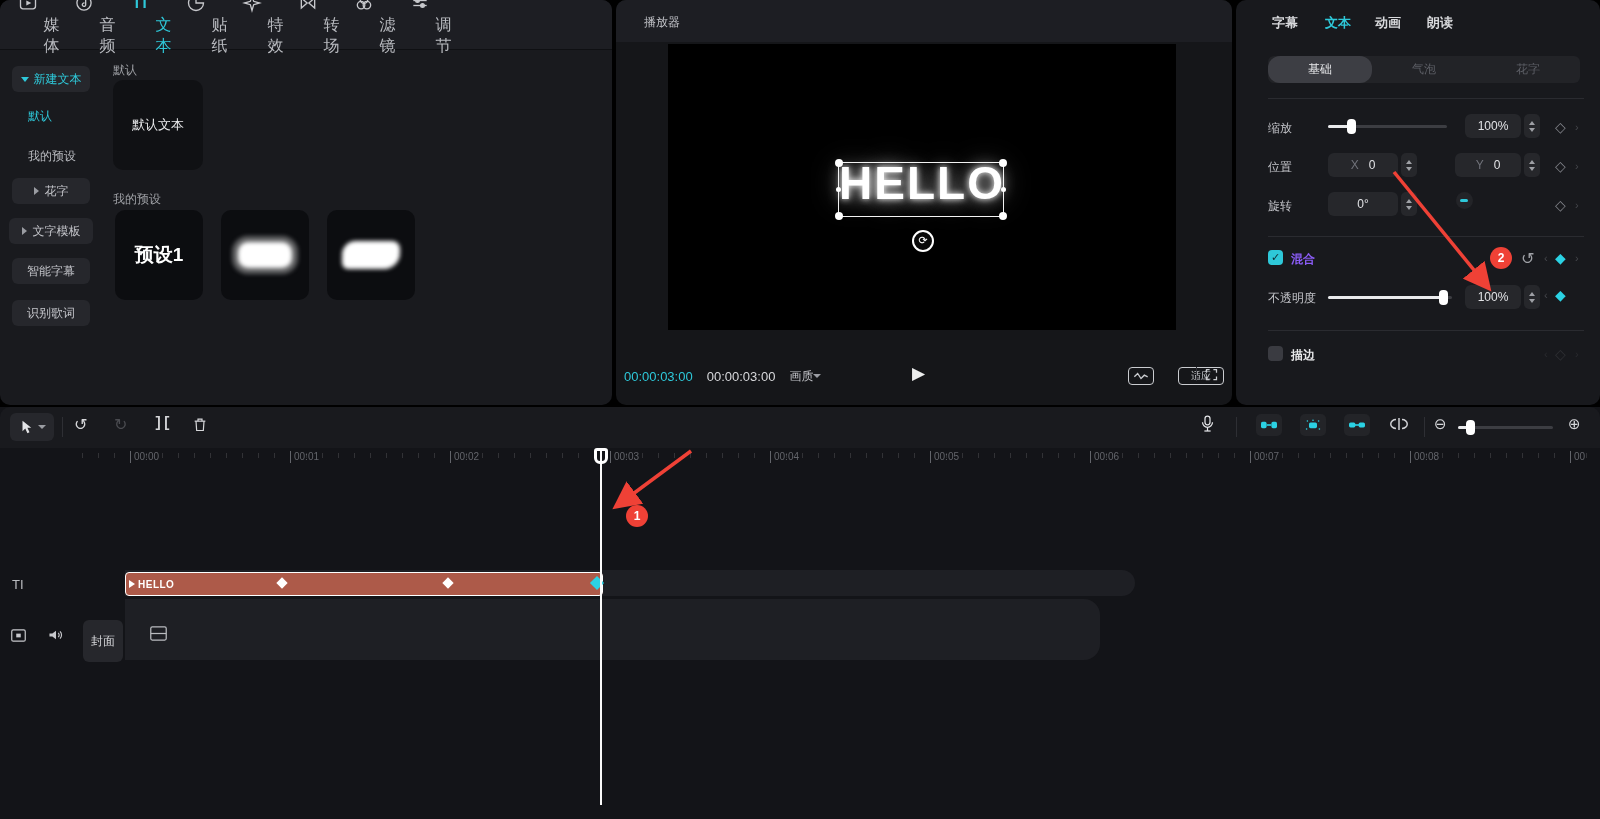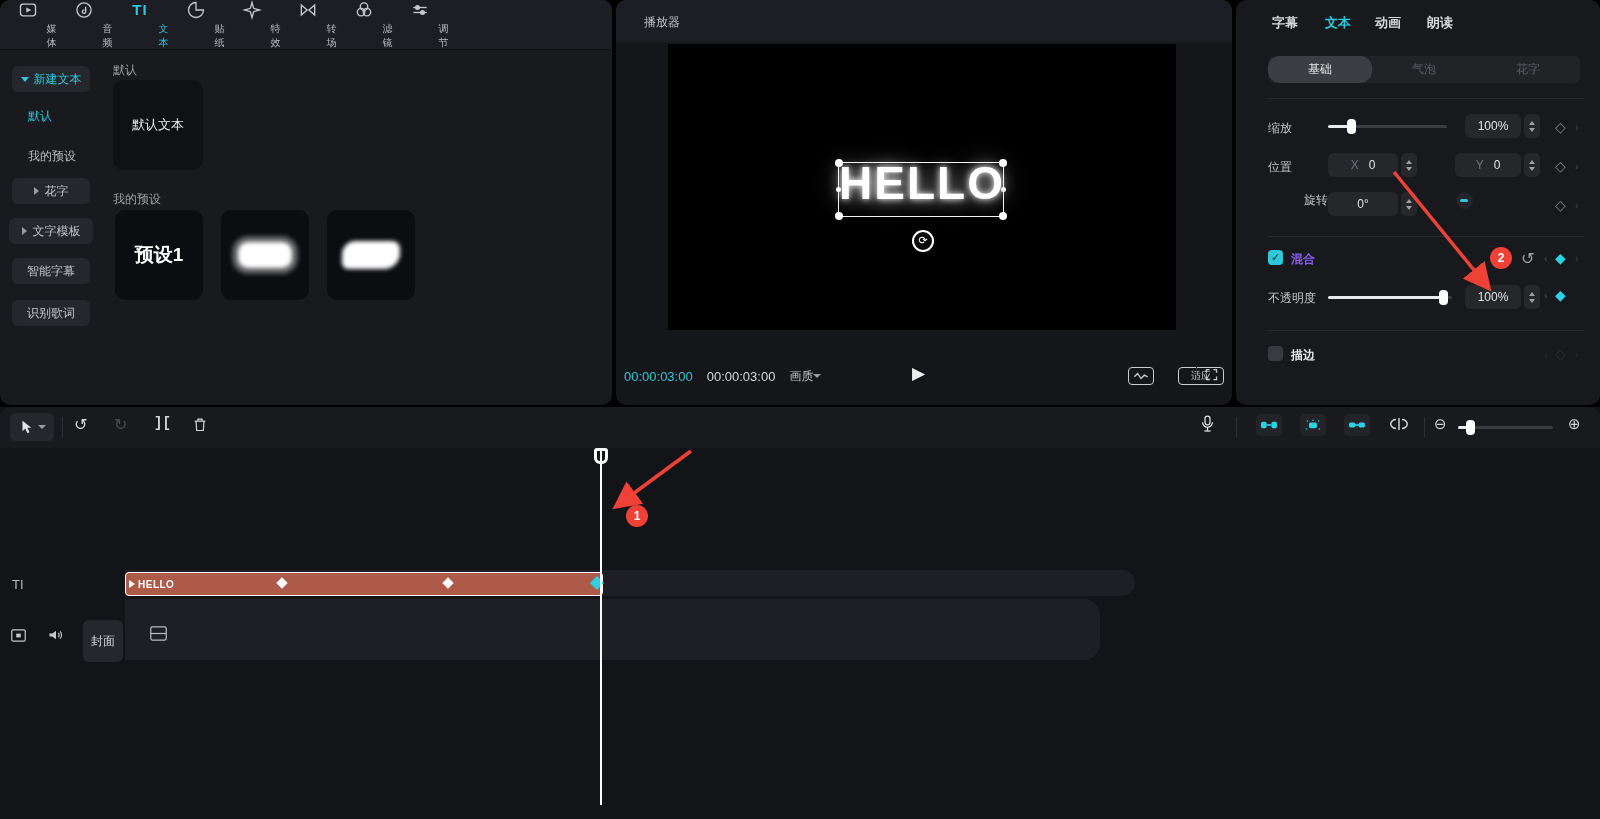--- a/index.html
+++ b/index.html
@@ -7,21 +7,21 @@
        font-family:"Liberation Sans","DejaVu Sans",sans-serif;color:#d7d8db;
        -webkit-font-smoothing:antialiased;}
   .panel{position:absolute;background:#1a1b1f;border-radius:10px;}
   
   #left-panel{left:0;top:0;width:612px;height:405px;background:#191a1e;}
   #top-toolbar{position:absolute;left:0;top:0;width:612px;height:49px;background:#1d1e23;
     border-bottom:1px solid rgba(0,0,0,.45);display:flex;align-items:center;border-radius:10px 10px 0 0;}
   .tb-item{width:56px;display:flex;flex-direction:column;align-items:center;gap:2px;cursor:pointer;}
   .tb-icon{height:20px;display:flex;align-items:center;justify-content:center;color:#c7c8cc;}
   .tb-icon svg{stroke:#c7c8cc;fill:none;stroke-width:1.6;}
-  .tb-label{font-size:10px;color:#b9bbc0;margin-left:47px;}
+  .tb-label{font-size:16px;color:#b9bbc0;margin-left:47px;}
   .tb-item.active .tb-label{color:var(--accent,#2ec8d9);}
   .tb-ti{font-size:15px;font-weight:bold;letter-spacing:1px;color:#c7c8cc;}
   .tb-item.active .tb-ti{color:var(--accent,#2ec8d9);}
   
   #sidebar{position:absolute;left:0;top:50px;width:100px;height:355px;}
   .sb-pill{position:absolute;left:12px;width:78px;height:26px;background:#26272c;border-radius:6px;
     display:flex;align-items:center;justify-content:center;font-size:12px;color:#c3c4c9;cursor:pointer;}
   .sb-text{position:absolute;left:28px;font-size:12px;color:#b9bbc0;cursor:pointer;}
   .caret-down{width:0;height:0;border-left:4px solid transparent;border-right:4px solid transparent;
     border-top:5px solid var(--accent,#2ec8d9);margin-right:5px;}
@@ -324,21 +324,21 @@
       <span class="xy-pre">Y</span>
       <span>0</span>
     </div>
     <div class="stepper" style="left:288px;top:153px;">
         <span class="st-up"></span>
         <span class="st-dn"></span>
       </div>
     <div class="kf" style="left:319px;top:158px;">◇</div>
     <div class="chev" style="left:339px;top:160px;">›</div>
 
-    <div class="prow-label" style="top:192px;margin-left:36px;">旋转</div>
+    <div class="prow-label" style="top:198px;">旋转</div>
     <div class="vbox" style="left:92px;top:192px;width:70px;">0°</div>
     <div class="stepper" style="left:165px;top:192px;">
         <span class="st-up"></span>
         <span class="st-dn"></span>
       </div>
     <div id="rot-knob" style="left:220px;top:192px;"></div>
     <div class="kf" style="left:319px;top:197px;">◇</div>
     <div class="chev" style="left:339px;top:199px;">›</div>
 
     <div class="hr" style="top:236px;"></div>
@@ -435,20 +435,33 @@
       </div>
       <div class="tl-sep" style="left:1424px;"></div>
       <div class="tl-ic" style="left:1434px;font-size:15px;">⊖</div>
       <div class="slider" style="left:1458px;top:19px;width:95px;background:#3c3d42;">
         <div class="fill" style="width:12px;"></div>
         <div class="thumb" style="left:8px;top:-6px;"></div>
       </div>
       <div class="tl-ic" style="left:1568px;font-size:15px;">⊕</div>
     </div>
 
+    <div id="ruler">
+      <div id="ruler-ticks"></div>
+      <span class="rlabel" style="left:130px;">00:00</span>
+      <span class="rlabel" style="left:290px;">00:01</span>
+      <span class="rlabel" style="left:450px;">00:02</span>
+      <span class="rlabel" style="left:610px;">00:03</span>
+      <span class="rlabel" style="left:770px;">00:04</span>
+      <span class="rlabel" style="left:930px;">00:05</span>
+      <span class="rlabel" style="left:1090px;">00:06</span>
+      <span class="rlabel" style="left:1250px;">00:07</span>
+      <span class="rlabel" style="left:1410px;">00:08</span>
+      <span class="rlabel" style="left:1570px;">00</span>
+    </div>
 
     <div class="strip" style="left:125px;top:163px;width:1010px;height:26px;"></div>
     <div class="strip" style="left:125px;top:192px;width:975px;height:61px;"></div>
 
     <div id="clip">
       <span id="clip-play"></span>
       <span id="clip-label">HELLO</span>
     </div>
     <div class="kf-d" style="left:278px;top:172px;"></div>
     <div class="kf-d" style="left:444px;top:172px;"></div>

